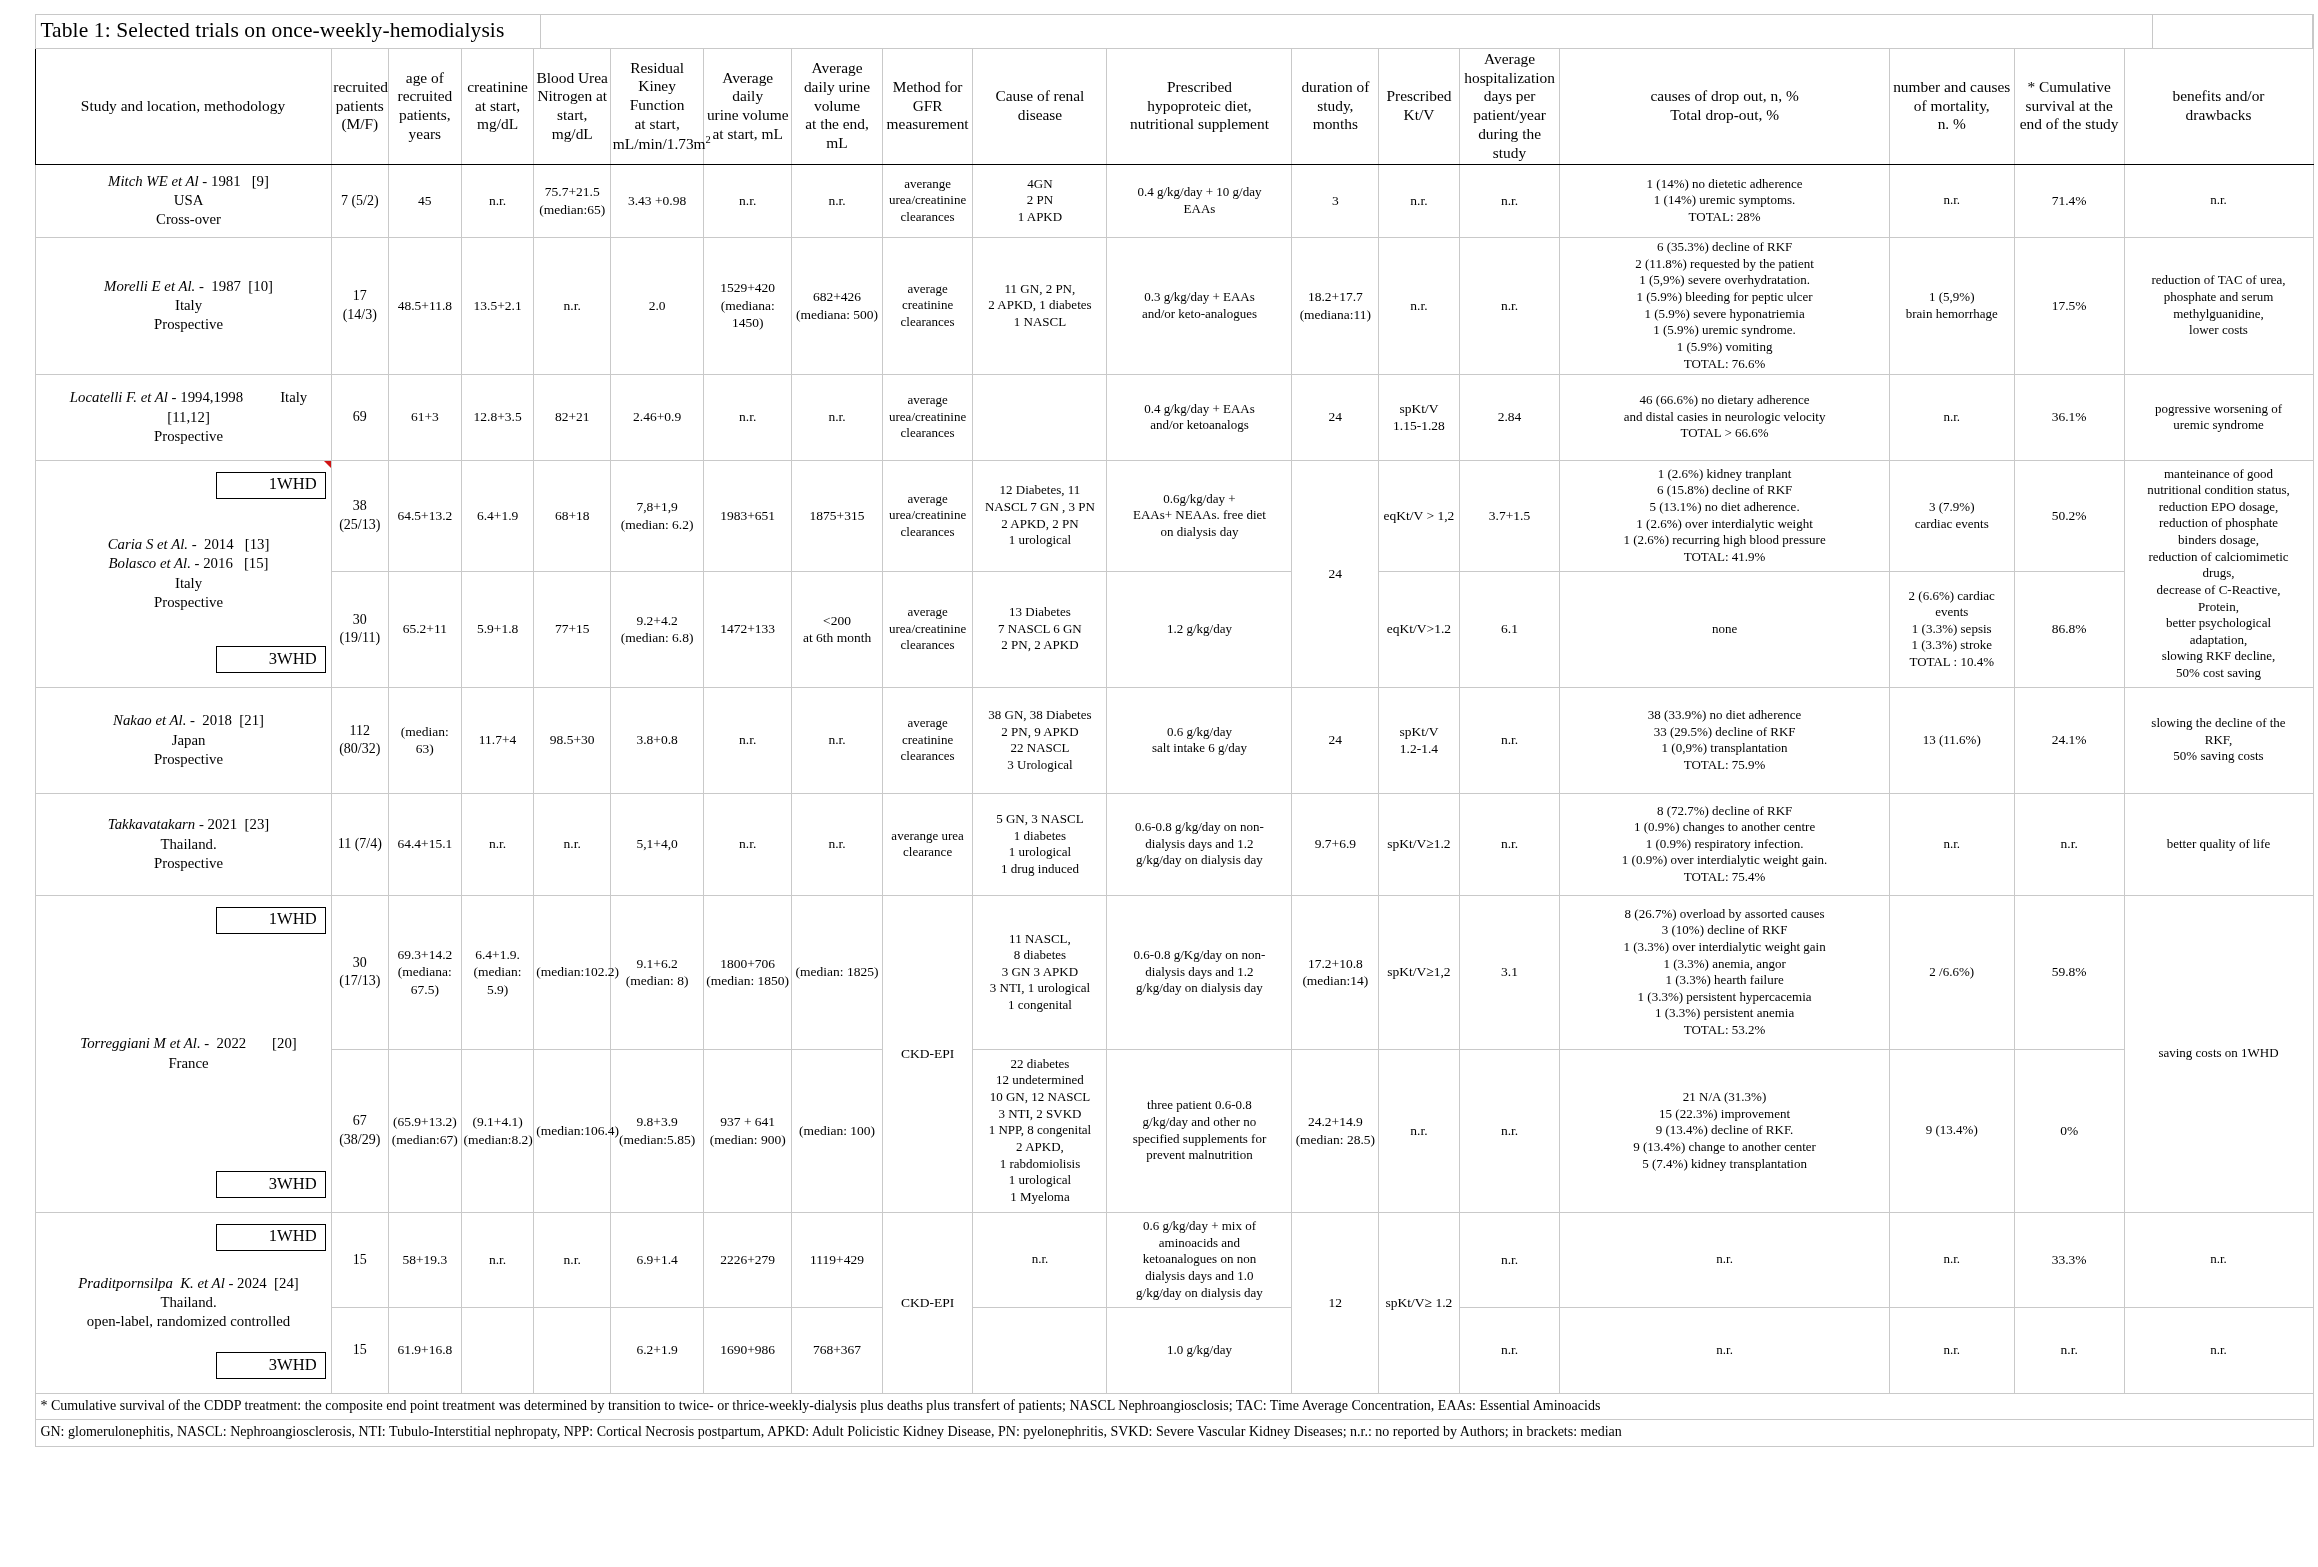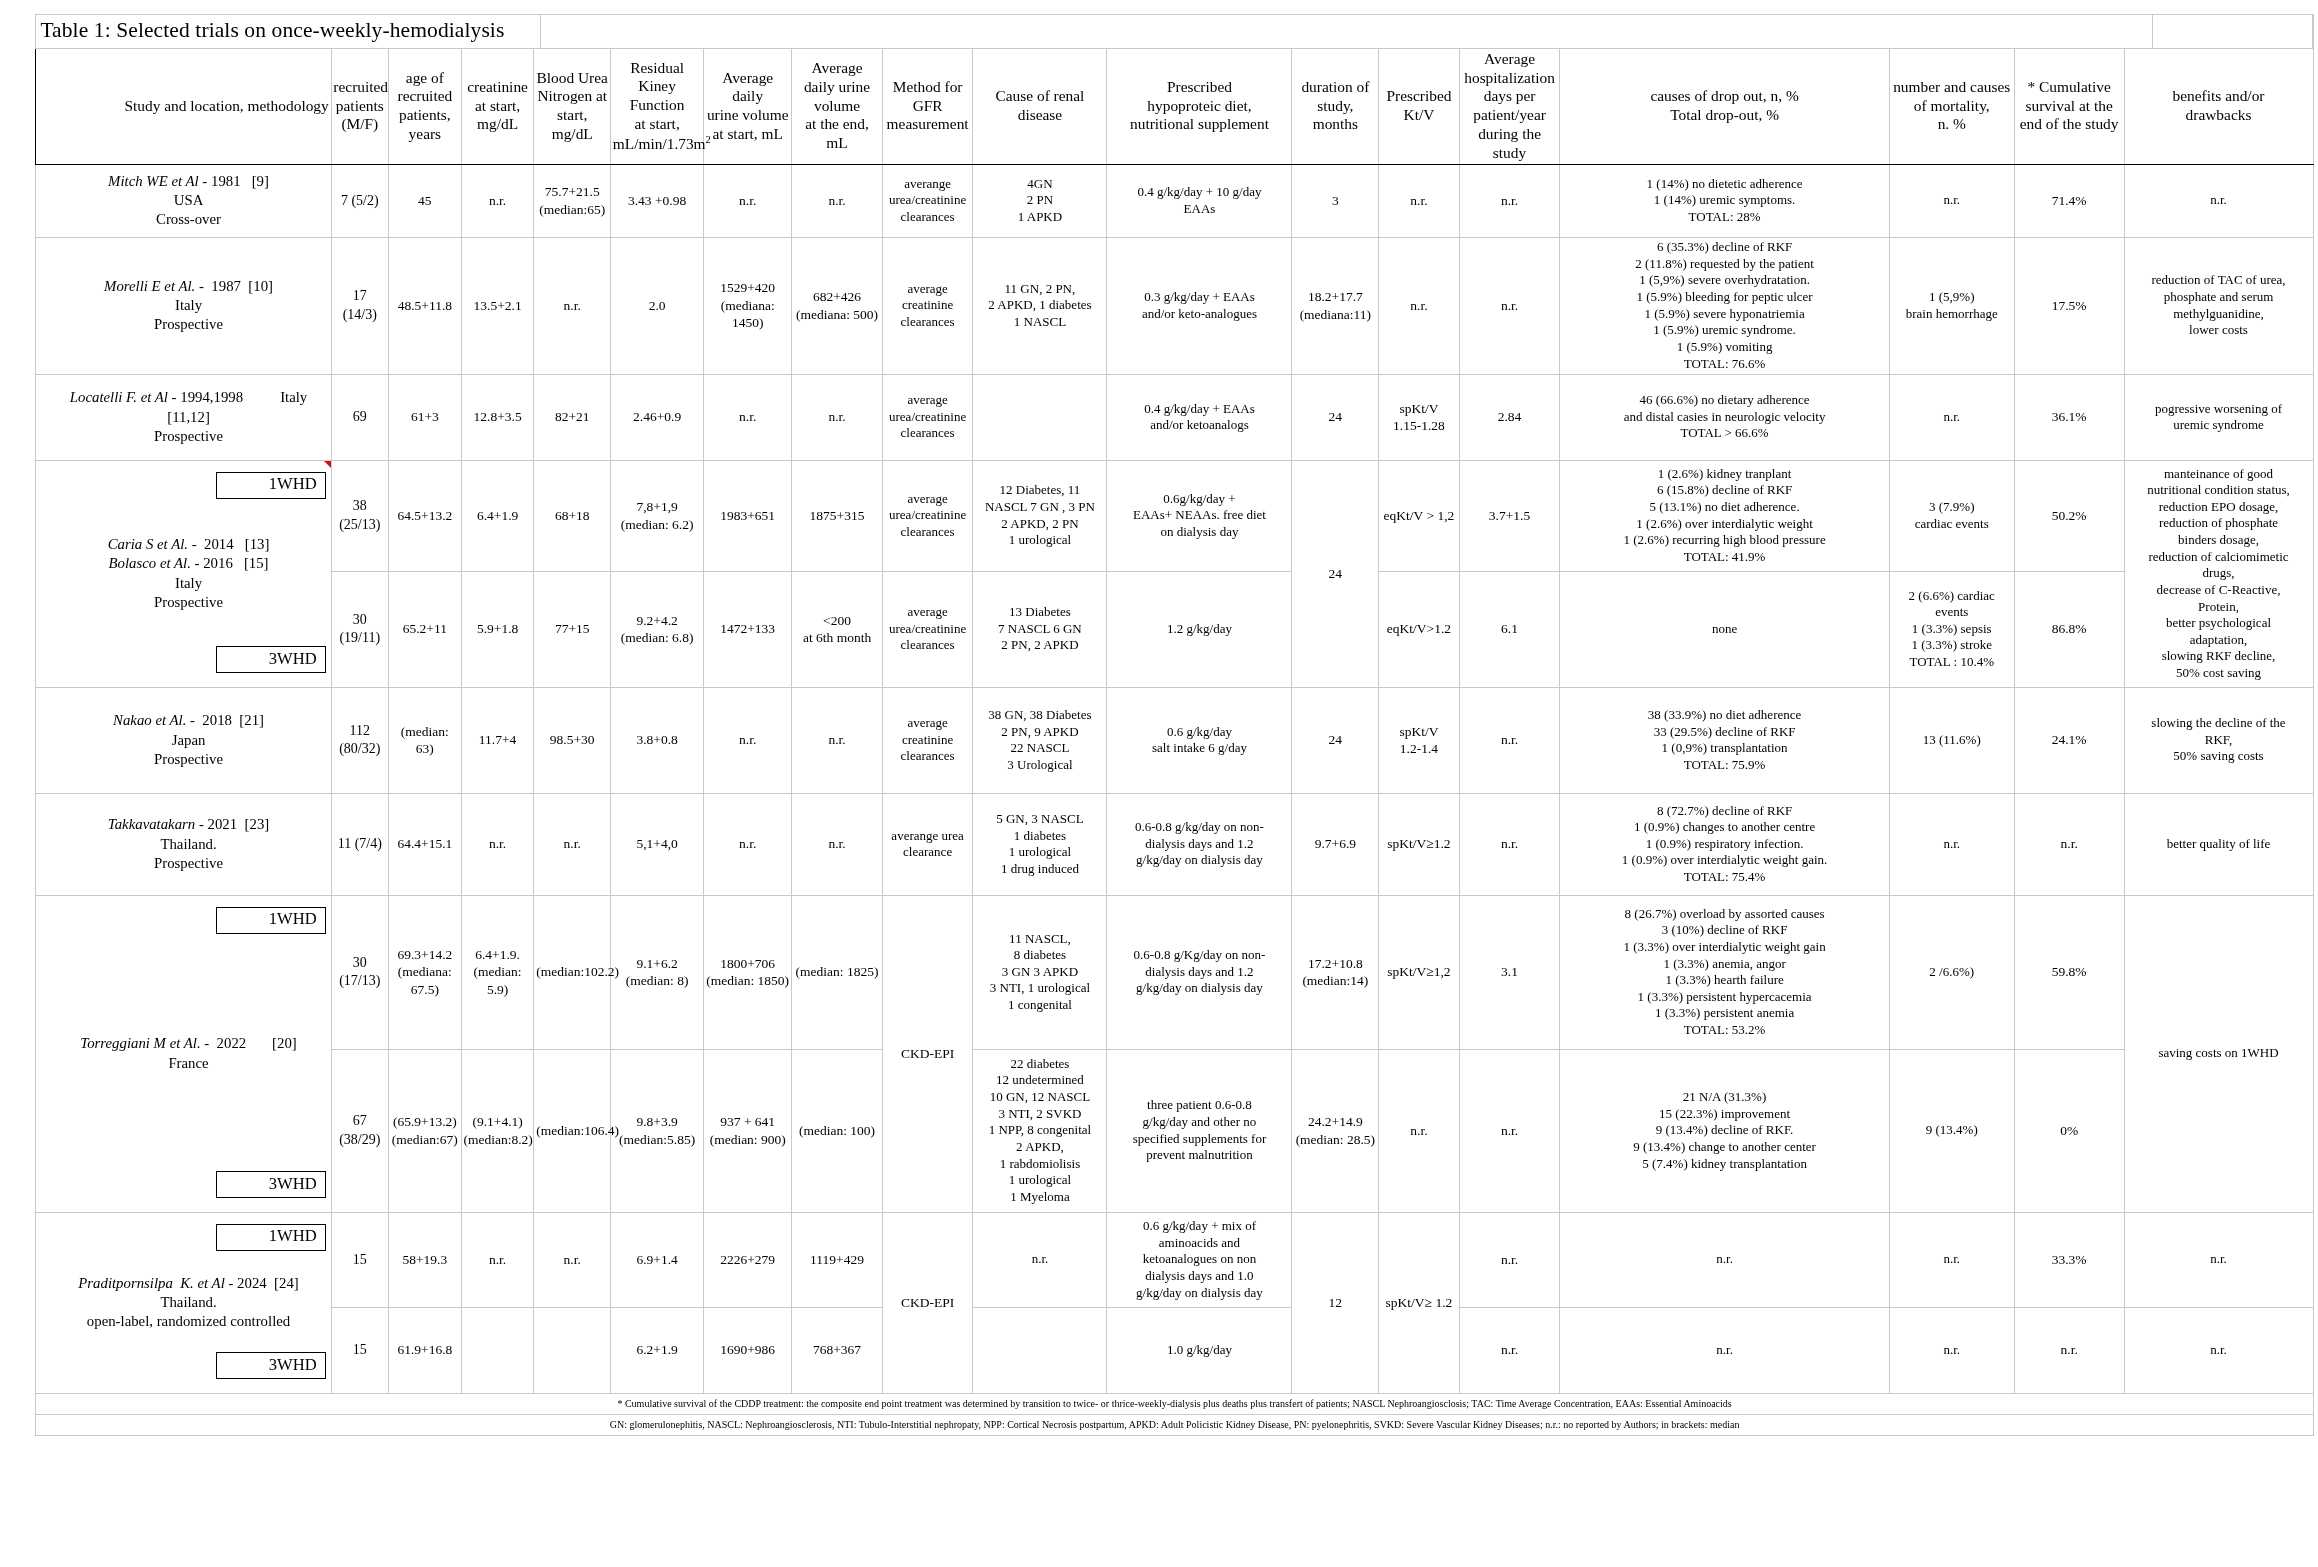--- a/index.html
+++ b/index.html
@@ -61,21 +61,21 @@
   thead th {
     border-bottom: 1.8px solid #000 !important;
     border-left: 1.2px solid #000;
     border-right: 1.2px solid #000;
     border-top: none;
     font-size: 15.4px;
     line-height: 1.22;
     padding: 6.2px 2.5px 8.6px 2.5px;
     vertical-align: middle;
   }
-  thead th.first { border-left: 1.2px solid #000; text-align: right; }
+  thead th.first { border-left: 1.2px solid #000; }
   .hdr-sup { font-size: 10.5px; vertical-align: super; }
 
   td.study {
     text-align: left;
     font-size: 14.8px;
     line-height: 1.3;
     padding-left: 7.4px;
     position: relative;
     vertical-align: middle;
   }
@@ -114,24 +114,24 @@
   table.foot {
     border-collapse: collapse;
     table-layout: fixed;
     width: 2279px;
     margin-left: 16px;
     margin-top: 0;
   }
   table.foot td {
     border: 0.6px solid #c9c9c9;
     border-top: none;
-    font-size: 10px;
+    font-size: 14px;
     line-height: 1.35;
     padding: 3.1px 3.7px 3.7px 4.9px;
-    text-align: center;
+    text-align: left;
     white-space: nowrap;
     margin-left: 36px;
   }
 </style>
 </head>
 <body>
 
 <div class="page">
 
   <div class="caption-row">

